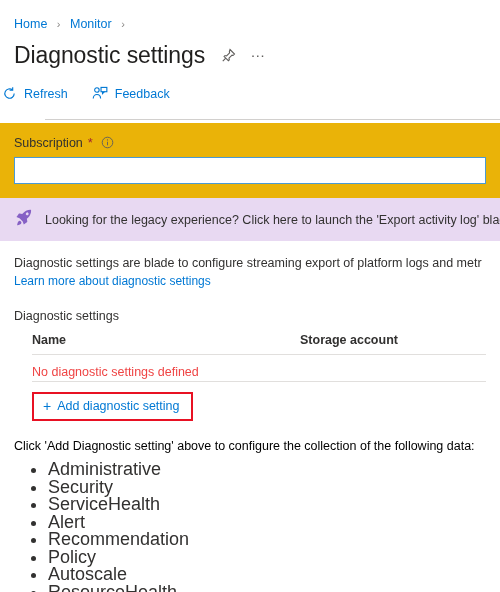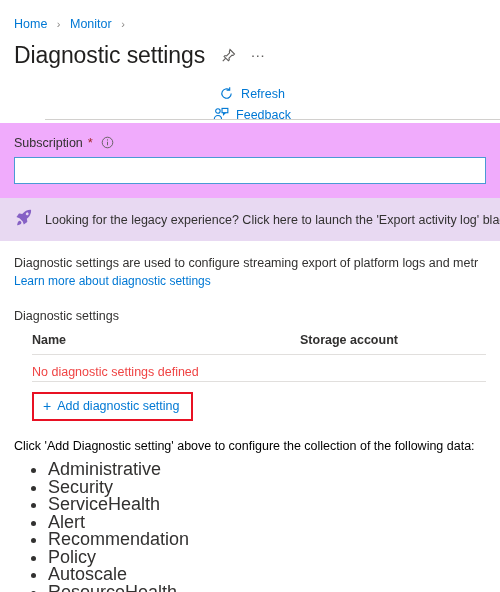--- a/index.html
+++ b/index.html
@@ -61,25 +61,24 @@
     font-size: 15px;
     letter-spacing: 1.5px;
     cursor: pointer;
     line-height: 10px;
     padding-bottom: 7px;
   }
 
   
   .command-bar {
     display: flex;
-    align-items: center;
+    align-items: flex-start;
     height: 36px;
-    padding: 0 0 0 24px;
+    padding: 0 0 0 0;
     margin-top: 11px;
-    flex-direction: column;
   }
   .cmd-btn {
     display: flex;
     align-items: center;
     gap: 7px;
     color: #0078d4;
     font-size: 12.5px;
     cursor: pointer;
     margin-right: 20px;
     background: none;
@@ -93,21 +92,21 @@
     position: absolute;
     left: 45px;
     right: 0;
     top: 119px;
     height: 1px;
     background: #d2d0ce;
   }
 
   
   .filter-band {
-    background: #f0abfc;
+    background: #eab308;
     padding: 12px 14px 14px 14px;
     margin-top: 4px;
   }
   .field-label {
     font-size: 12.5px;
     color: #323130;
     display: flex;
     align-items: center;
     margin-bottom: 7px;
     gap: 3px;
@@ -304,21 +303,21 @@
   <span>
     <svg width="19" height="19" viewBox="0 0 20 20" fill="#8661c5">
       <path d="M17.6 1.9c-2.6-.2-5.6 1-7.6 3L8.6 6.4 5.9 5.9c-.4-.1-.8.1-1 .4L2.6 9.6l3.2 1.1 3.4 3.4 1.1 3.2 3.3-2.3c.3-.2.5-.6.4-1l-.5-2.7 1.5-1.4c2-2 3.2-5 3-7.6a.4.4 0 0 0-.4-.4zM13 7.4a1.5 1.5 0 1 1 2.1-2.1A1.5 1.5 0 0 1 13 7.4z"></path>
       <path d="M4.6 14.2c-1 1-1.3 3.9-1.3 3.9s2.9-.3 3.9-1.3a1.84 1.84 0 1 0-2.6-2.6z"></path>
     </svg>
   </span>
   <span class="banner-text">Looking for the legacy experience? Click here to launch the 'Export activity log' blade</span>
 </div>
 
 <div class="content">
-  <div class="desc-text">Diagnostic settings are used to configure streaming export of platform logs and metr</div>
+  <div class="desc-text">Diagnostic settings are blade to configure streaming export of platform logs and metr</div>
   <span class="learn-link">Learn more about diagnostic settings</span>
 
   <div class="section-label">Diagnostic settings</div>
 
   <div class="ds-table">
     <div class="ds-header-row">
       <div class="col-name">Name</div>
       <div class="col-storage">Storage account</div>
     </div>
     <div class="ds-empty-row">

